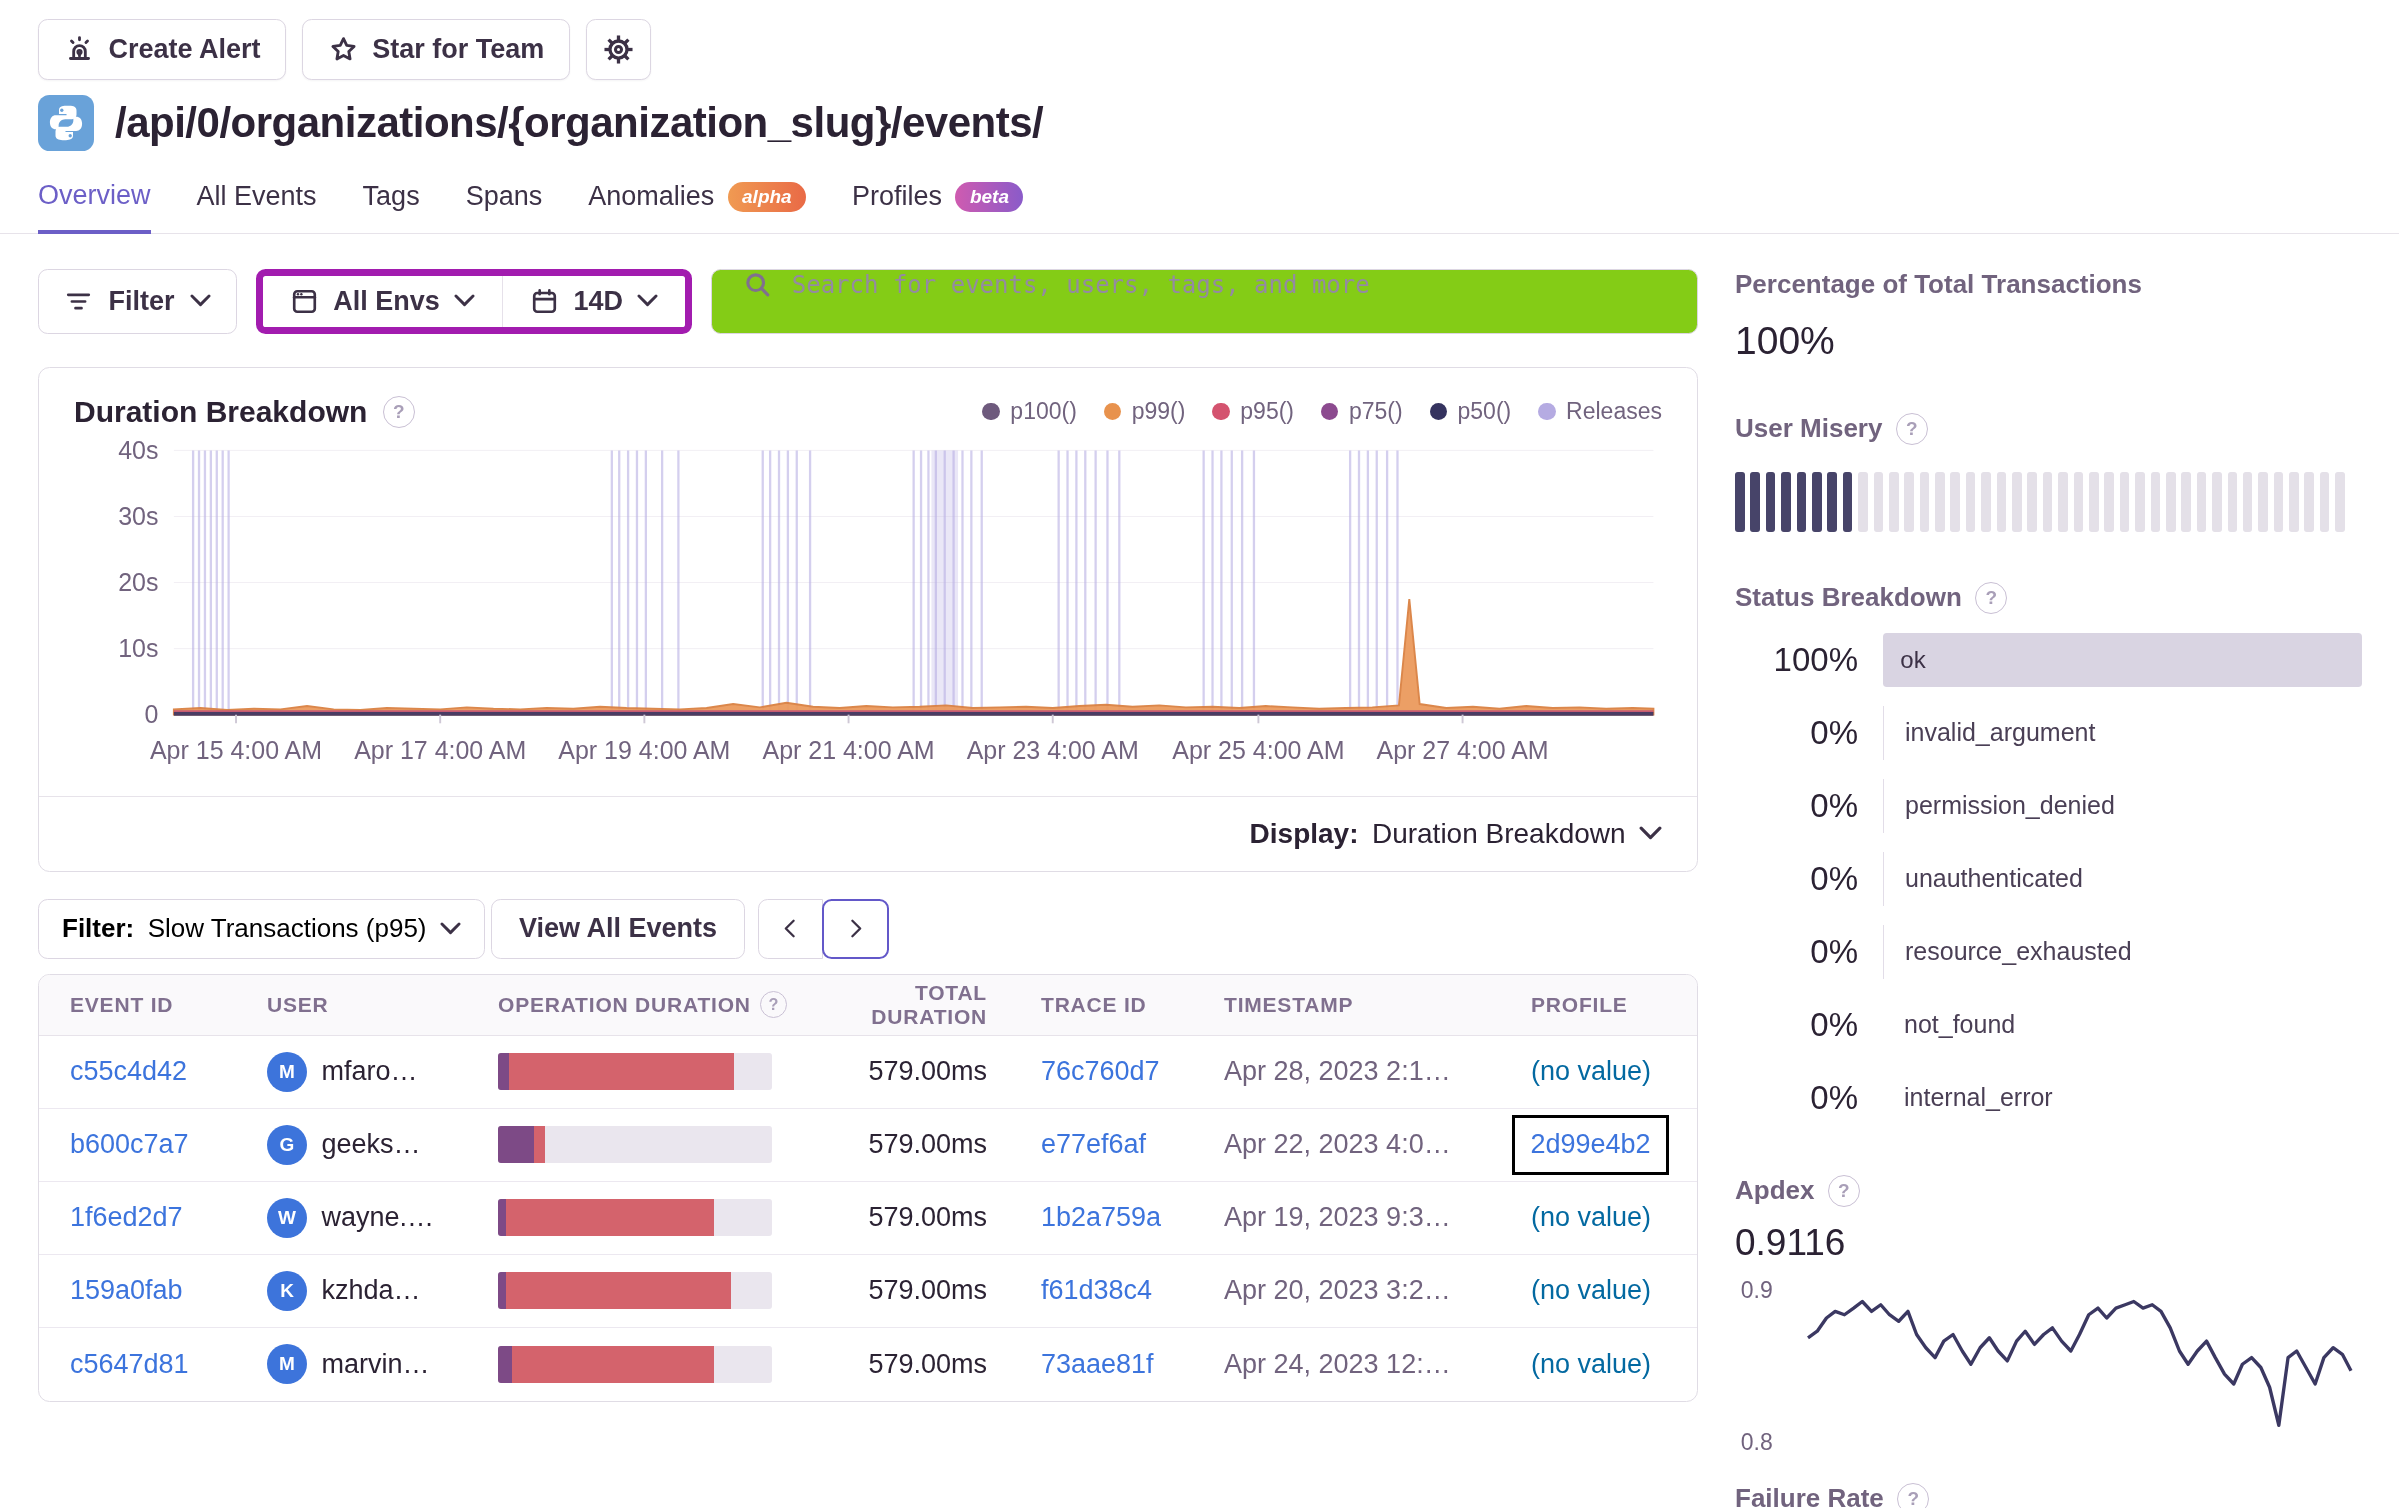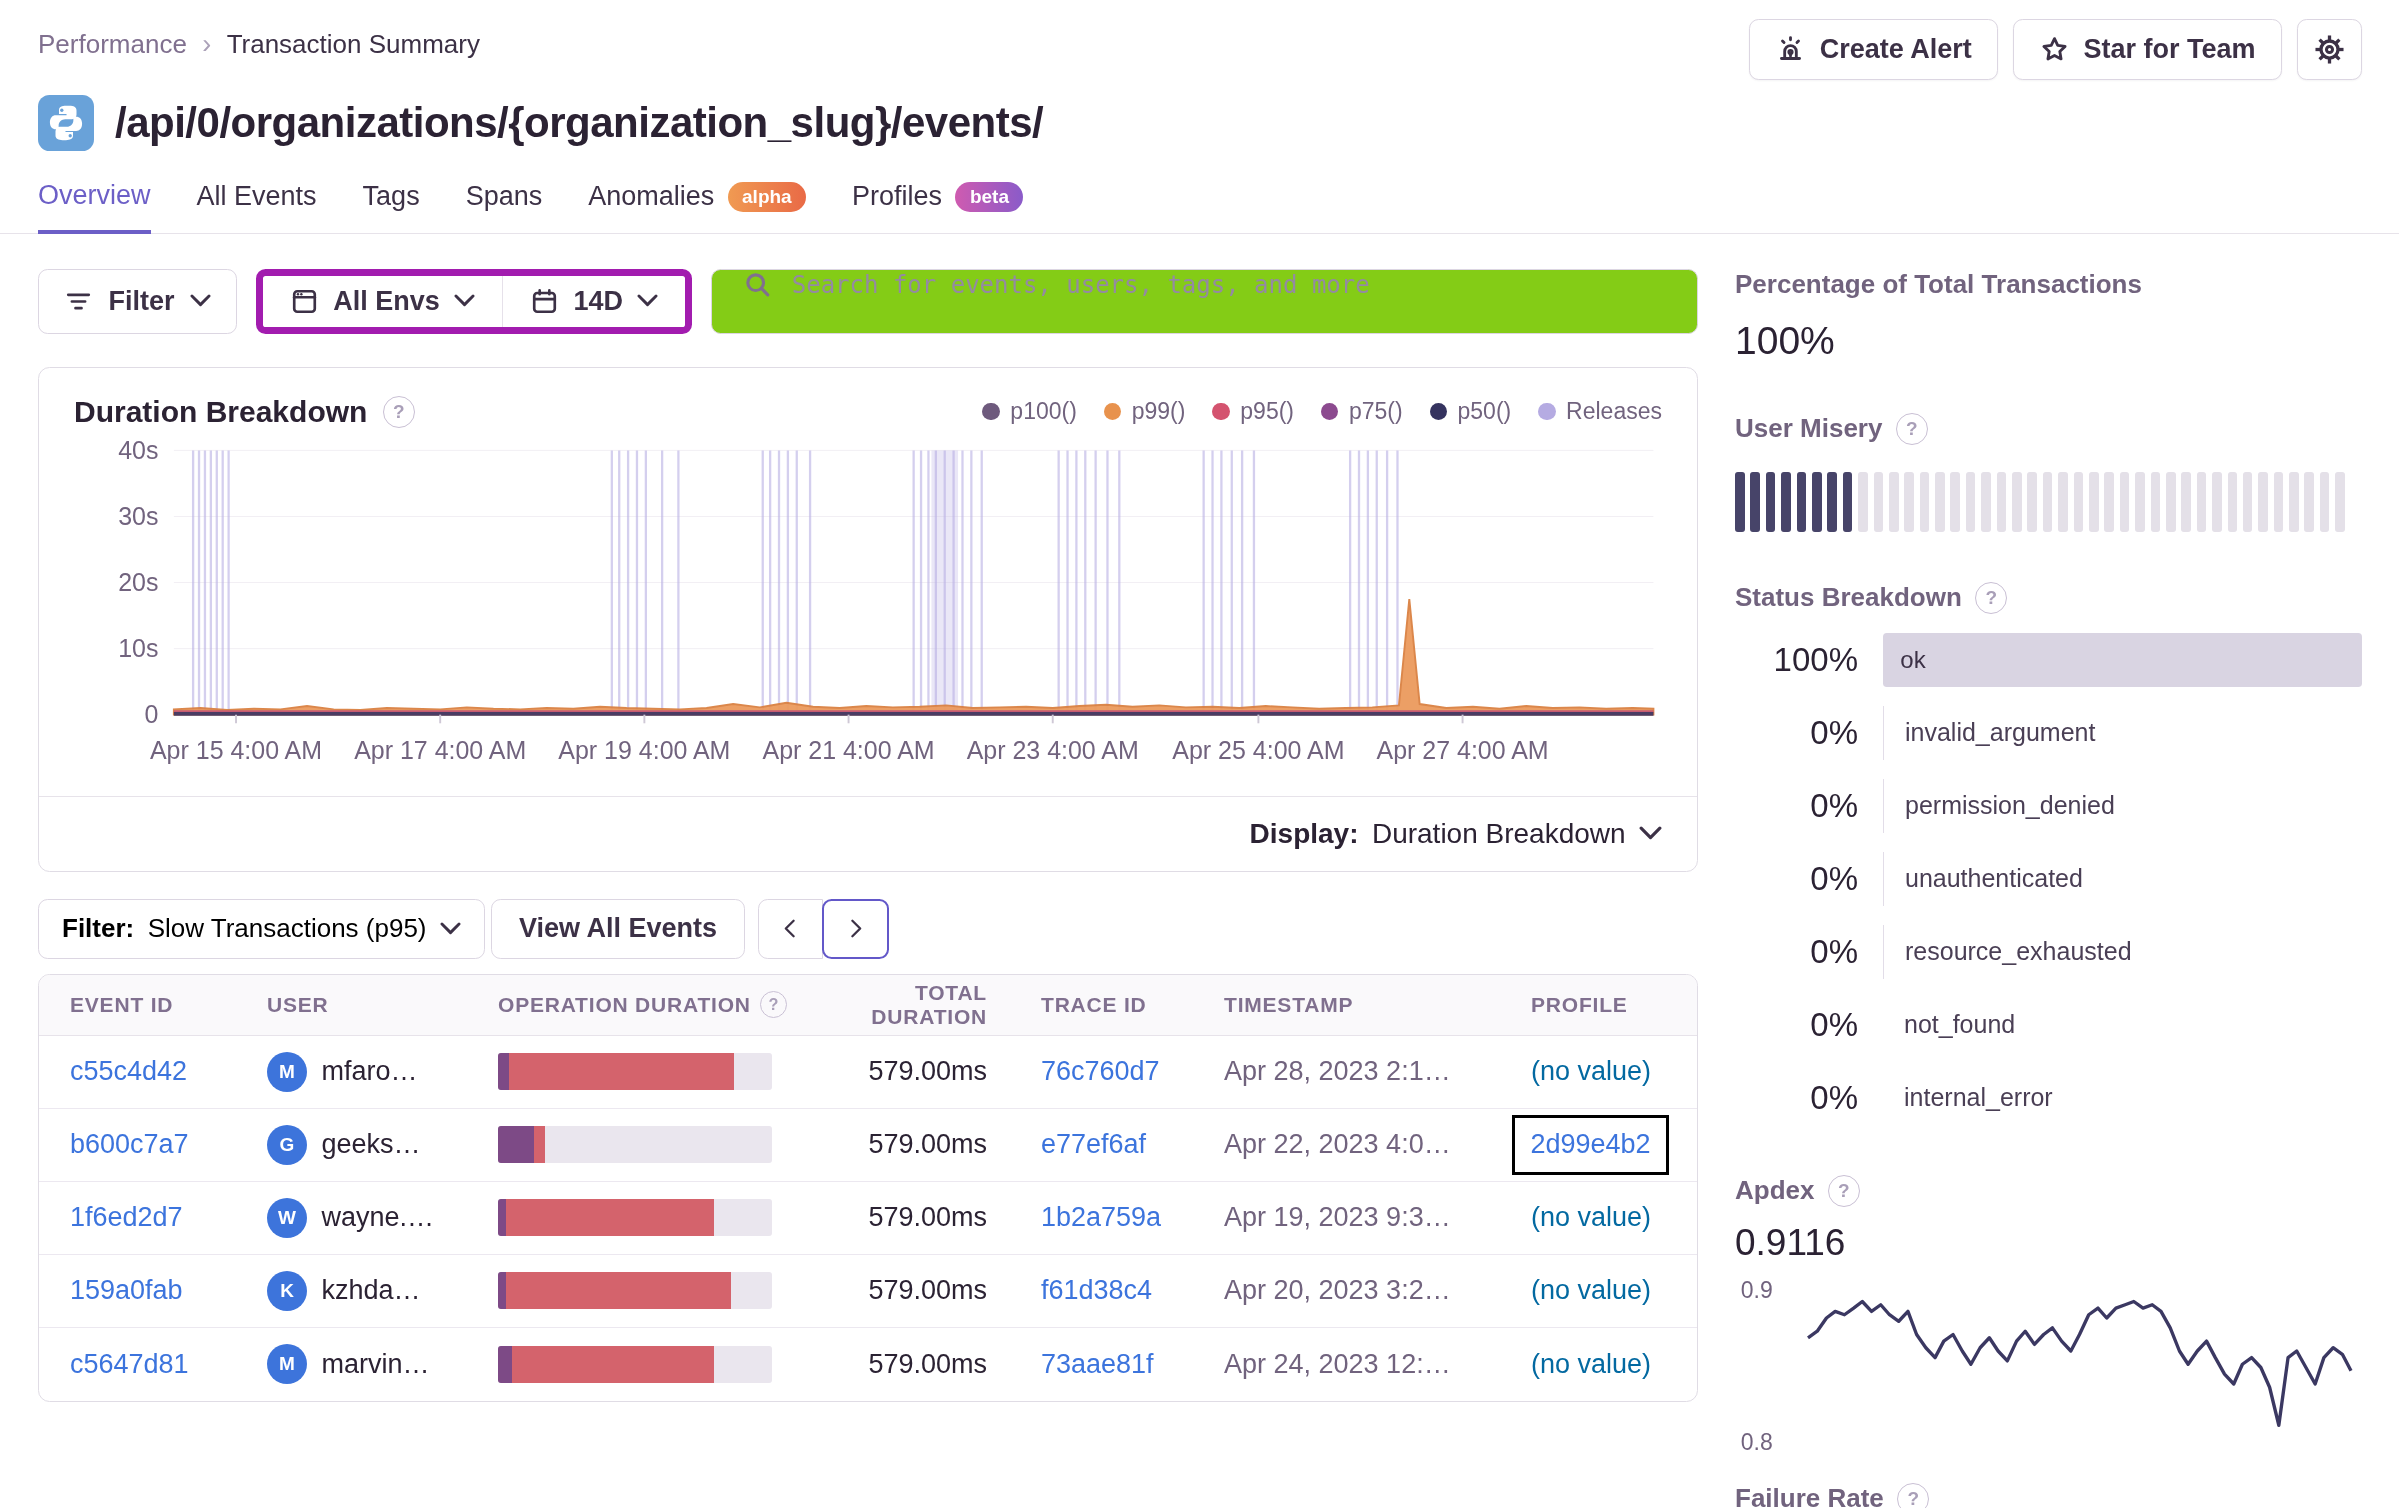--- a/index.html
+++ b/index.html
@@ -19,21 +19,21 @@
   .btn.icon-only { width:65px; padding:0; justify-content:center; }
   
   .title-row { display:flex; align-items:center; gap:21px; padding:15.4px 38px 0; }
   .proj-icon { width:56px; height:56px; border-radius:11.5px; background:#69a2d9; flex:none;
                display:flex; align-items:center; justify-content:center; }
   .page-title { margin:0; font-size:42px; font-weight:700; color:#2b2233; letter-spacing:-0.5px; }
   
   .tabs { display:flex; gap:46px; padding:29px 38px 0; border-bottom:1px solid #e7e3ea; }
   .tab { font-size:27px; color:#3c3146; padding-bottom:19px; display:flex; gap:13.4px; align-items:center; cursor:pointer; }
   .tab.active { color:#6c5fc7; border-bottom:4.8px solid #6c5fc7; margin-bottom:-1.9px; }
-  .badge { color:#fff; font-size:19px; font-weight:700; padding:5.8px 14.4px; border-radius:21px; line-height:1; }
+  .badge { color:#fff; font-size:19px; font-weight:700; padding:5.8px 14.4px; border-radius:21px; line-height:1;font-style:italic; }
   .badge.alpha { background:linear-gradient(90deg,#f09a52,#e96a46); }
   .badge.beta  { background:linear-gradient(90deg,#cf5bb0,#8a5bc9); }
   
   .content { display:flex; gap:37px; padding:35px 38px 0; }
   .main-col { width:1660px; flex:none; }
   .side-col { flex:1; min-width:0; }
   
   .filter-bar { display:flex; gap:19px; }
   .fbtn { display:flex; align-items:center; gap:15.4px; border:1px solid #dcd6e2; border-radius:9.6px;
           background:#fff; height:65px; padding:0 25px; font-size:27px; font-weight:700; color:#3c3146; cursor:pointer; }
@@ -112,25 +112,20 @@
   .spark-lo { position:absolute; left:5.8px; bottom:3.8px; font-size:23px; color:#71637e; }
   svg.spark { position:absolute; left:73px; top:13.4px; width:543px; height:165px; overflow:visible; }
   .failure-section { margin-top:23px; }
   .icon-stroke { stroke:#3c3146; fill:none; stroke-width:2.2; stroke-linecap:round; stroke-linejoin:round; }
   .icon-stroke-muted { stroke:#80708f; fill:none; stroke-width:2.6; stroke-linecap:round; }
 </style>
 </head>
 <body>
 
 <div class="topbar">
-  <div class="breadcrumb">
-    <span>Performance</span>
-    <span class="sep">›</span>
-    <span class="current">Transaction Summary</span>
-  </div>
   <div class="top-actions">
     <button class="btn">
       <svg width="31" height="31" viewBox="0 0 24 24">
         <path class="icon-stroke" d="M7.5 19v-5.5a4.5 4.5 0 019 0V19"></path>
         <path class="icon-stroke" d="M5 19h14"></path>
         <path class="icon-stroke" d="M12 2.8v1.7M5.8 5.4l1.2 1.2M18.2 5.4L17 6.6"></path>
         <circle class="icon-stroke" cx="12" cy="14" r="1.3"></circle>
         <path class="icon-stroke" d="M12 15.3V17"></path>
       </svg>
       <span>Create Alert</span>

